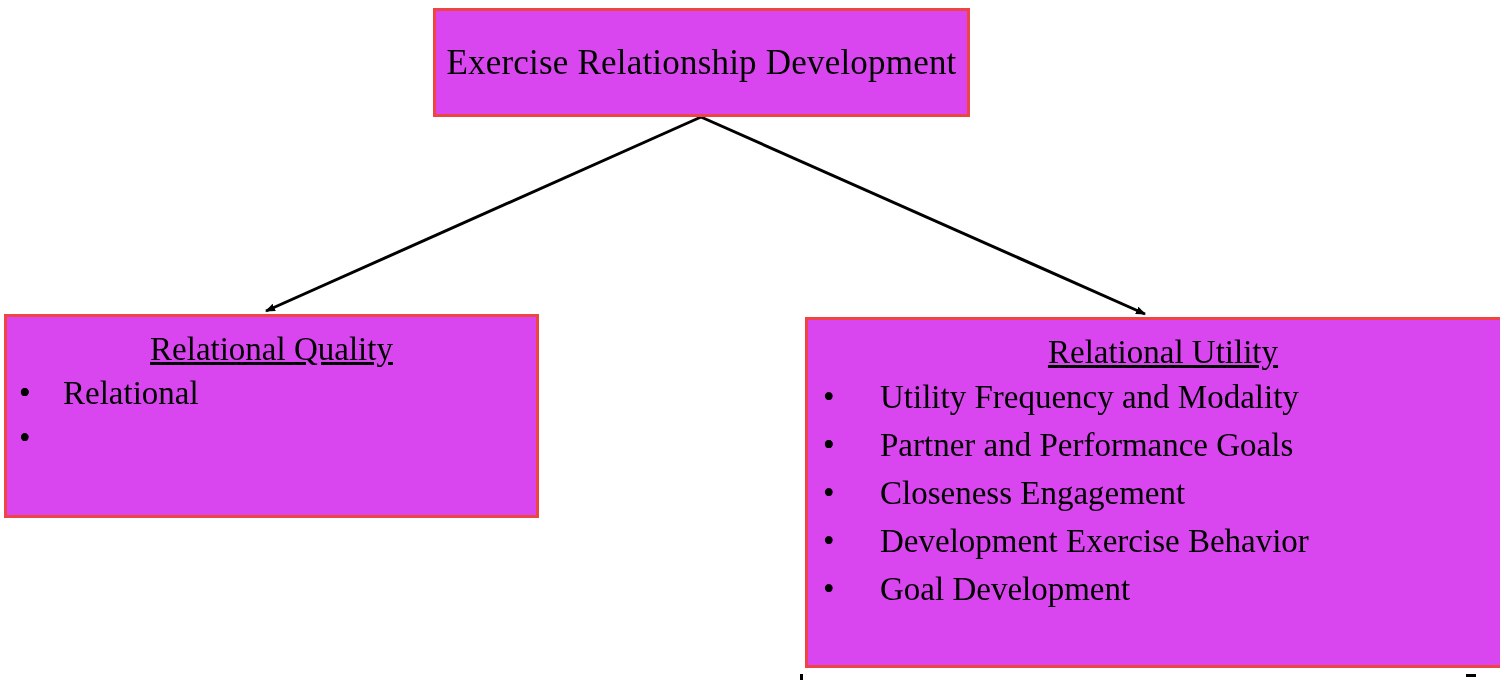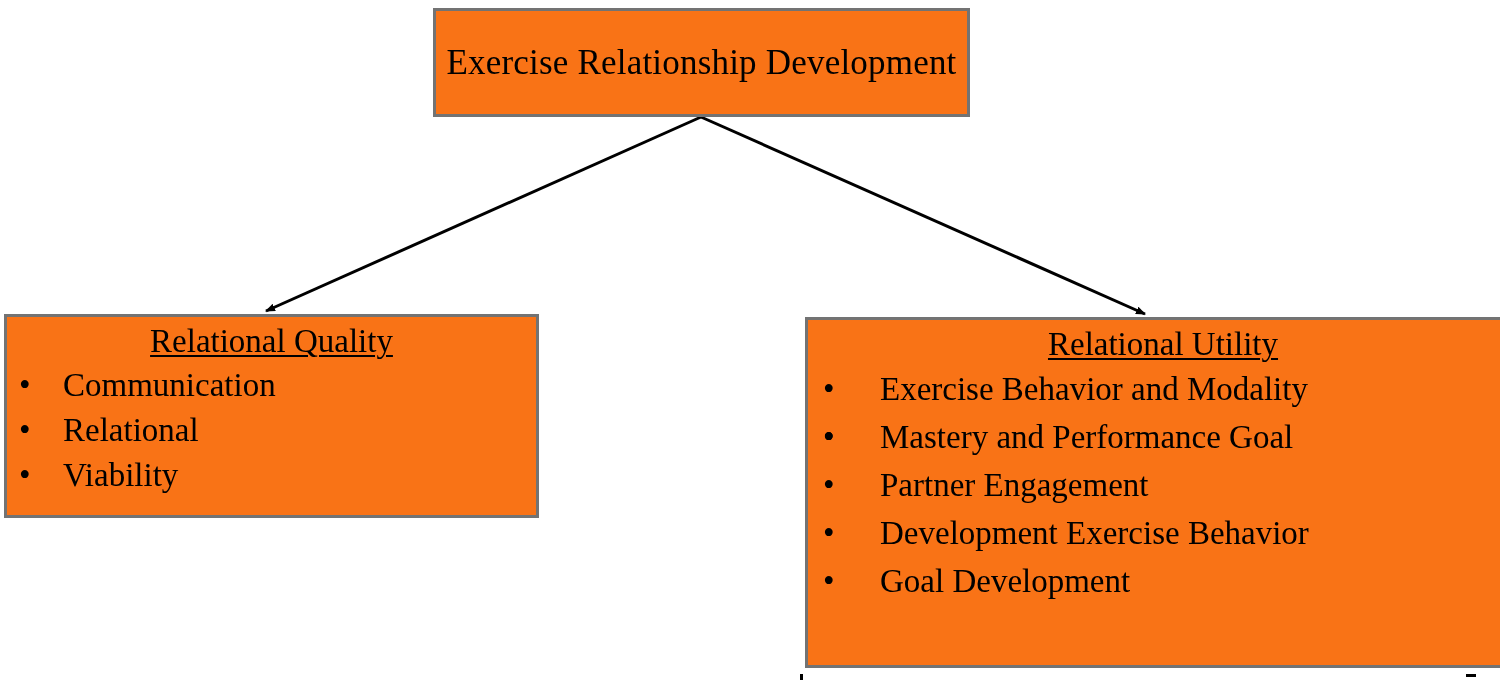--- a/index.html
+++ b/index.html
@@ -21,22 +21,22 @@
   svg.connector-layer {
     position: absolute;
     left: 0;
     top: 0;
     width: 1500px;
     height: 680px;
     pointer-events: none;
   }
   .node-box {
     position: absolute;
-    border: 3px solid #737373;
-    background: #f97316;
+    border: 3px solid #ef4444;
+    background: #d946ef;
     box-sizing: border-box;
   }
   
   #root-box {
     left: 433px;
     top: 8px;
     width: 537px;
     height: 109px;
     display: flex;
     align-items: center;
@@ -59,21 +59,22 @@
   #branch-utility-box {
     left: 805px;
     top: 317px;
     width: 716px;
     height: 351px;
   }
   .branch-heading {
     text-align: center;
     font-size: 33px;
     line-height: 40px;
-    padding-top: 4px;
+    padding-top: 12px;
+    text-decoration: underline;
   }
   .branch-heading span {
     text-decoration: underline;
     text-underline-offset: 3px;
     text-decoration-thickness: 2px;
   }
   ul.bullet-list {
     list-style: none;
     margin: 0;
     padding: 0;
@@ -140,52 +141,50 @@
     <div class="node-title">Exercise Relationship Development</div>
   </div>
 
   <div class="node-box" id="branch-quality-box">
     <div class="branch-heading">
       <span>Relational Quality</span>
     </div>
     <ul class="bullet-list">
       <li>
         <span class="bullet-dot">•</span>
-        <span class="bullet-text">Communication</span>
       </li>
       <li>
         <span class="bullet-dot">•</span>
         <span class="bullet-text">Relational</span>
       </li>
       <li>
         <span class="bullet-dot">•</span>
-        <span class="bullet-text">Viability</span>
       </li>
     </ul>
   </div>
 
   <div class="node-box" id="branch-utility-box">
     <div class="branch-heading">
       <span>Relational Utility</span>
     </div>
     <ul class="bullet-list">
       <li>
         <span class="bullet-dot">•</span>
-        <span class="bullet-text">Exercise Behavior and Modality</span>
+        <span class="bullet-text">Utility Frequency and Modality</span>
       </li>
       <li>
         <span class="bullet-dot">•</span>
       </li>
       <li>
         <span class="bullet-dot">•</span>
-        <span class="bullet-text">Mastery and Performance Goal</span>
+        <span class="bullet-text">Partner and Performance Goals</span>
       </li>
       <li>
         <span class="bullet-dot">•</span>
-        <span class="bullet-text">Partner Engagement</span>
+        <span class="bullet-text">Closeness Engagement</span>
       </li>
       <li>
         <span class="bullet-dot">•</span>
         <span class="bullet-text">Development Exercise Behavior</span>
       </li>
       <li>
         <span class="bullet-dot">•</span>
         <span class="bullet-text">Goal Development</span>
       </li>
     </ul>

